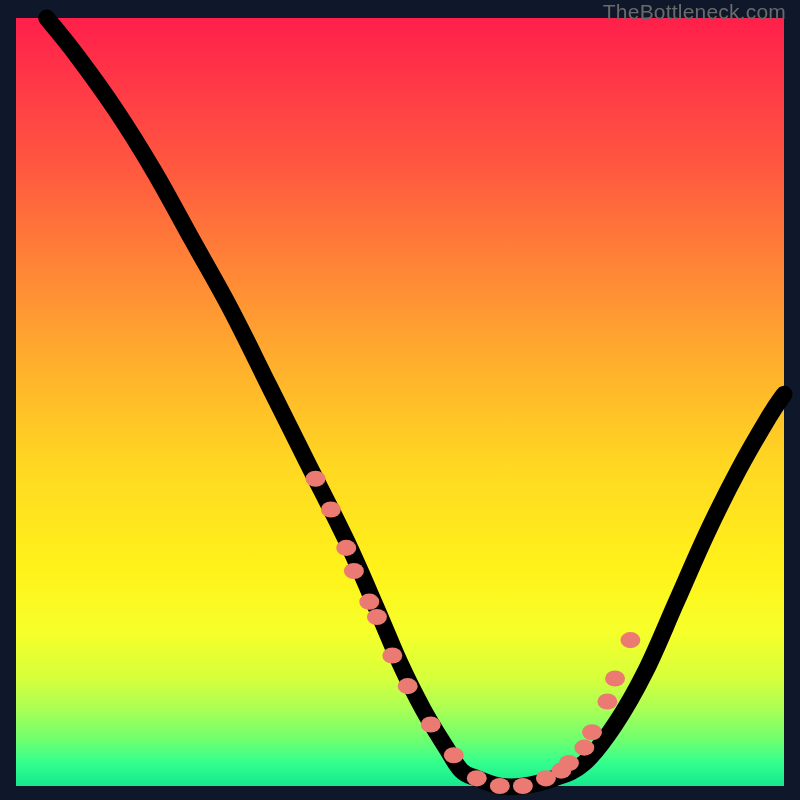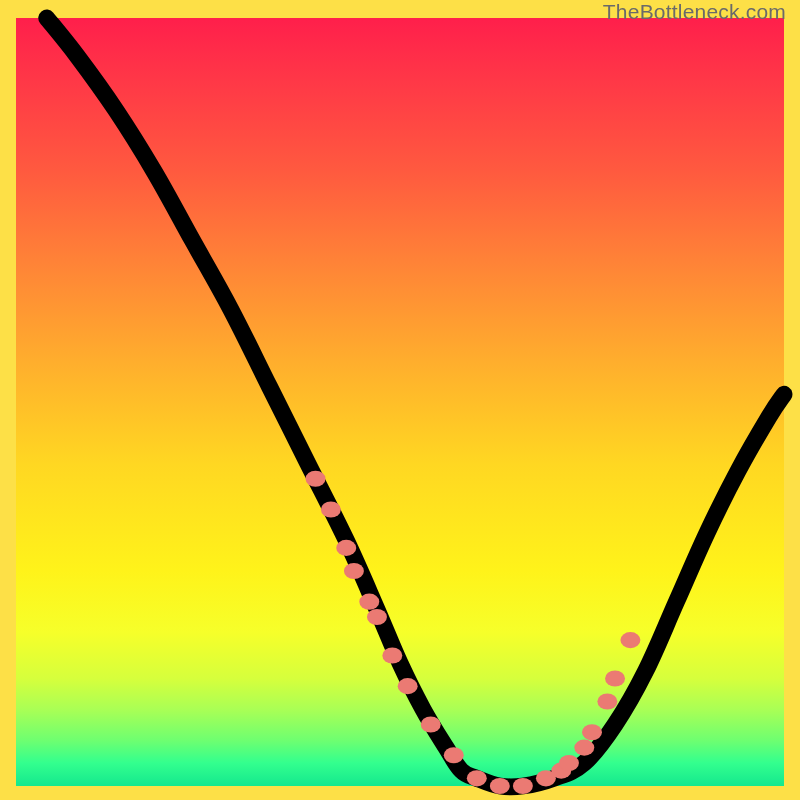--- a/index.html
+++ b/index.html
@@ -8,21 +8,21 @@
     width: 800px;
     height: 800px;
     background: #000;
     overflow: hidden;
     font-family: Arial, Helvetica, sans-serif;
   }
   .stage {
     position: relative;
     width: 800px;
     height: 800px;
-    background: #fde047;
+    background: #0f172a;
   }
   .plot-area {
     position: absolute;
     left: 16px;
     top: 18px;
     width: 768px;
     height: 768px;
     background: linear-gradient(
       to bottom,
       #ff1f4b 0%,

